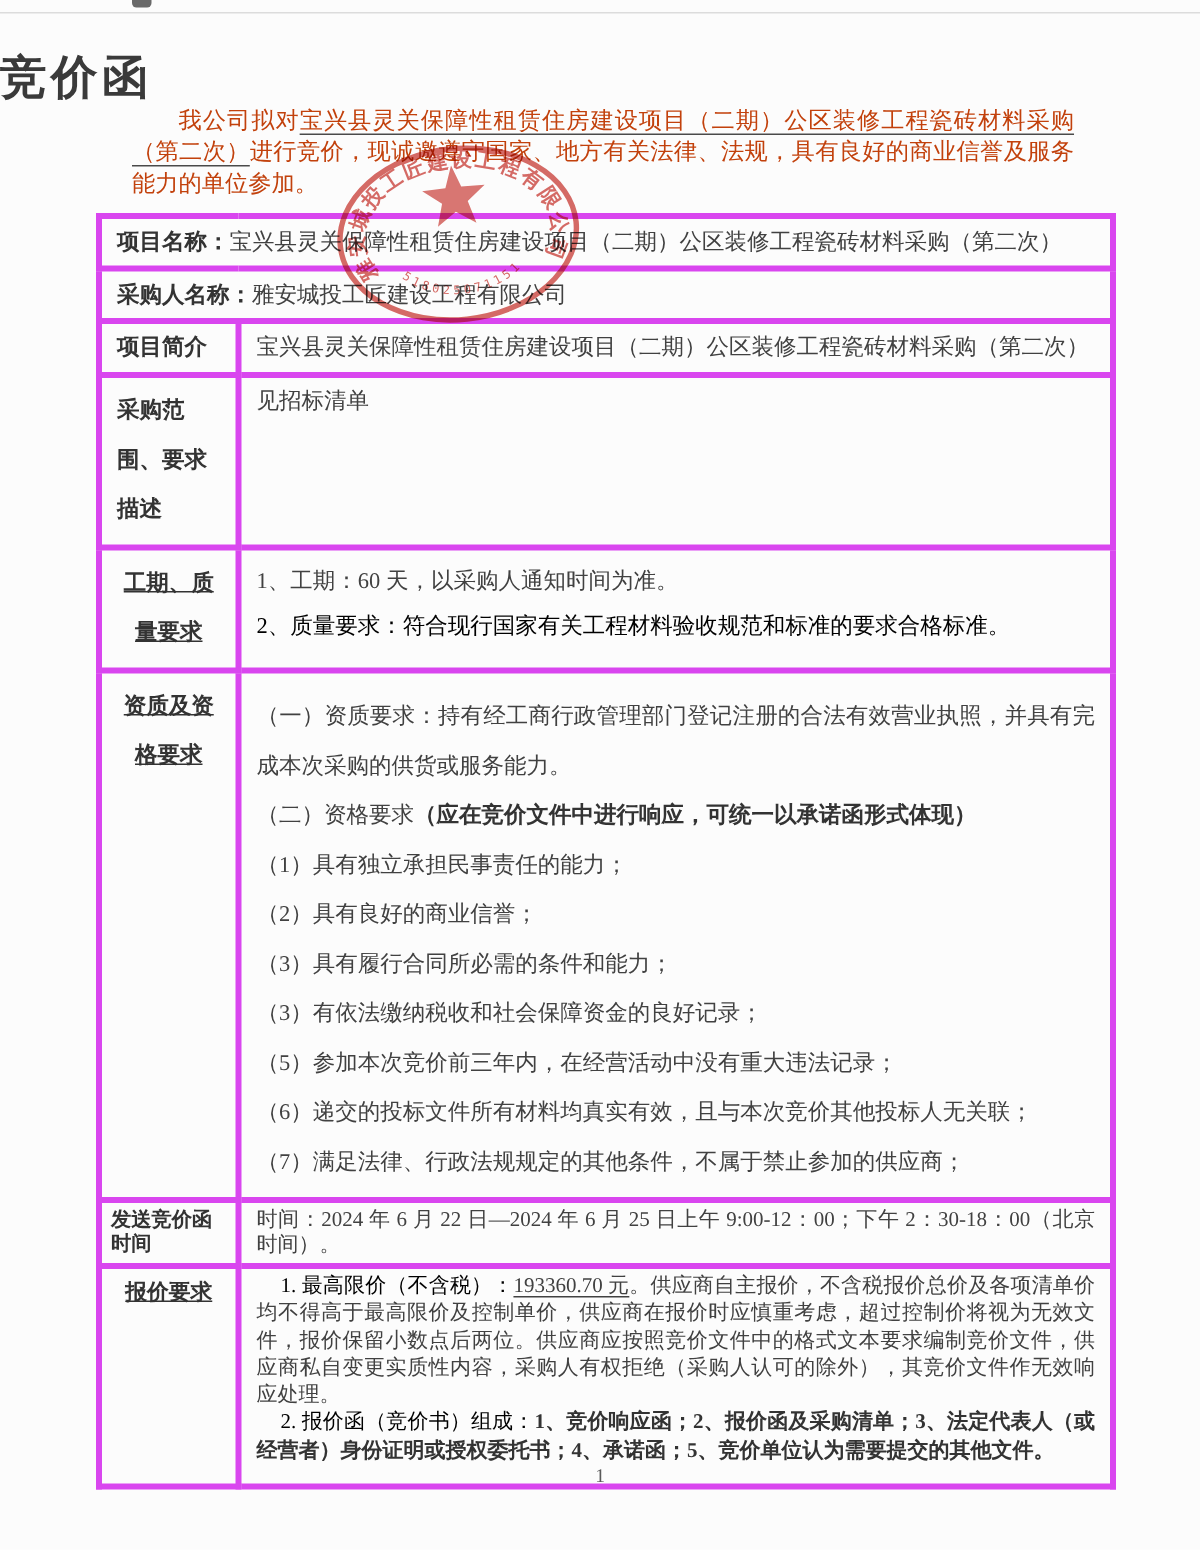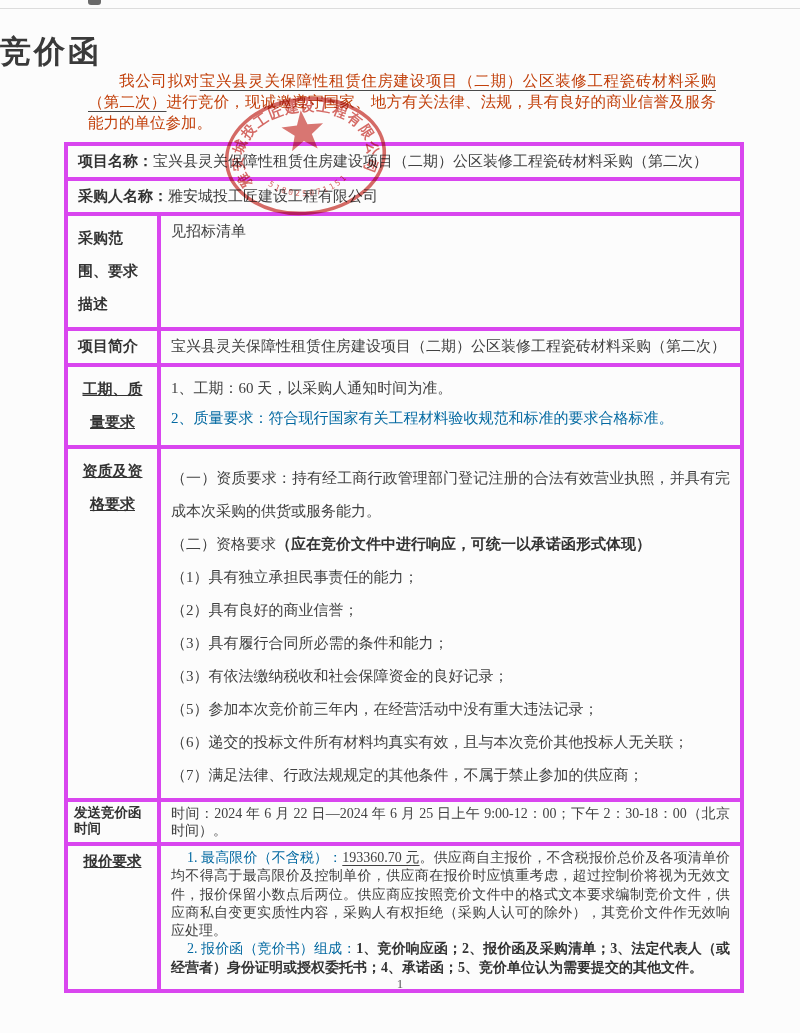--- a/index.html
+++ b/index.html
@@ -31,21 +31,21 @@
     font-size:15px;color:#414141;
   }
   table.form td{
     border:4px solid #d946ef;padding:6px 10px;vertical-align:top;
     overflow:hidden;
   }
   td.lbl{font-weight:700;color:#333;}
   td.c{text-align:center;vertical-align:middle;text-decoration:underline;}
   td.m{vertical-align:middle;}
   .b{font-weight:700;color:#333;}
-  .light{color:#0369a1;}
+  .light{color:#000000;}
   .qual-line{line-height:33px;text-align:justify;}
   .qual-pad{padding-top:13px !important;}
   .sched{line-height:30px;}
   .send-lbl{font-size:13.5px;line-height:16px;padding:3px 6px !important;}
   .send-val{font-size:14px;line-height:17px;padding:3px 10px !important;text-align:justify;}
   .quote-val{font-size:14px;line-height:18.3px;padding:3px 10px 2px !important;text-align:justify;}
   .quote-val p{margin:0;text-indent:16px;}
   .num-u{text-decoration:underline;text-underline-offset:3px;}
   .contact-lbl{letter-spacing:2px;line-height:34px;}
   .contact-cell{line-height:34px;padding-top:8px !important;}
@@ -83,28 +83,28 @@
   <tbody>
       <tr style="height:31px">
     <td colspan="4" class="m"><span class="b">项目名称：</span><span>宝兴县灵关保障性租赁住房建设项目（二期）公区装修工程瓷砖材料采购（第二次）</span></td>
   </tr>
 
   <tr style="height:34px">
     <td colspan="4" class="m"><span class="b">采购人名称：</span><span>雅安城投工匠建设工程有限公司</span></td>
   </tr>
 
 
+  <tr style="height:36px">
+    <td class="lbl m">项目简介</td>
+    <td colspan="3" class="m">宝兴县灵关保障性租赁住房建设项目（二期）公区装修工程瓷砖材料采购（第二次）</td>
+  </tr>
+
   <tr style="height:65px">
     <td class="lbl lh33">采购范围、要求描述</td>
     <td colspan="3">见招标清单</td>
-  </tr>
-
-  <tr style="height:36px">
-    <td class="lbl m">项目简介</td>
-    <td colspan="3" class="m">宝兴县灵关保障性租赁住房建设项目（二期）公区装修工程瓷砖材料采购（第二次）</td>
   </tr>
 
   <tr style="height:66px">
     <td class="lbl c lh33">工期、质量要求</td>
     <td colspan="3" class="sched">
       <div>1、工期：60 天，以采购人通知时间为准。</div>
       <div class="light">2、质量要求：符合现行国家有关工程材料验收规范和标准的要求合格标准。</div>
     </td>
   </tr>
 

